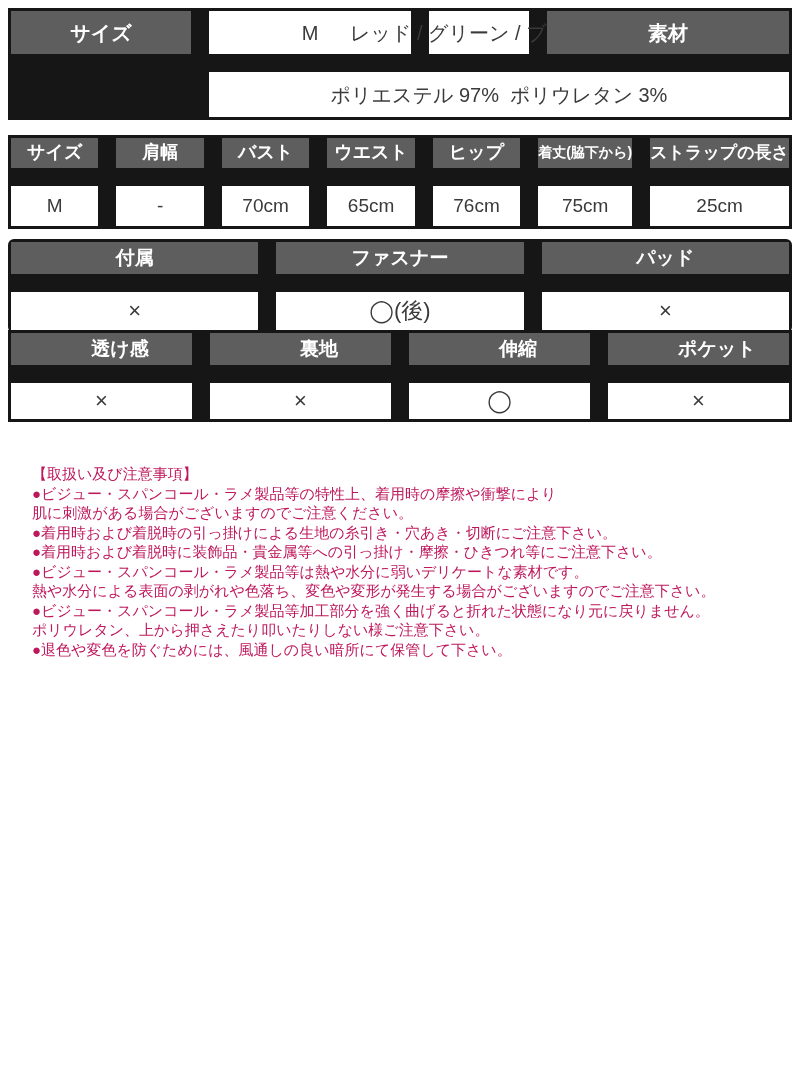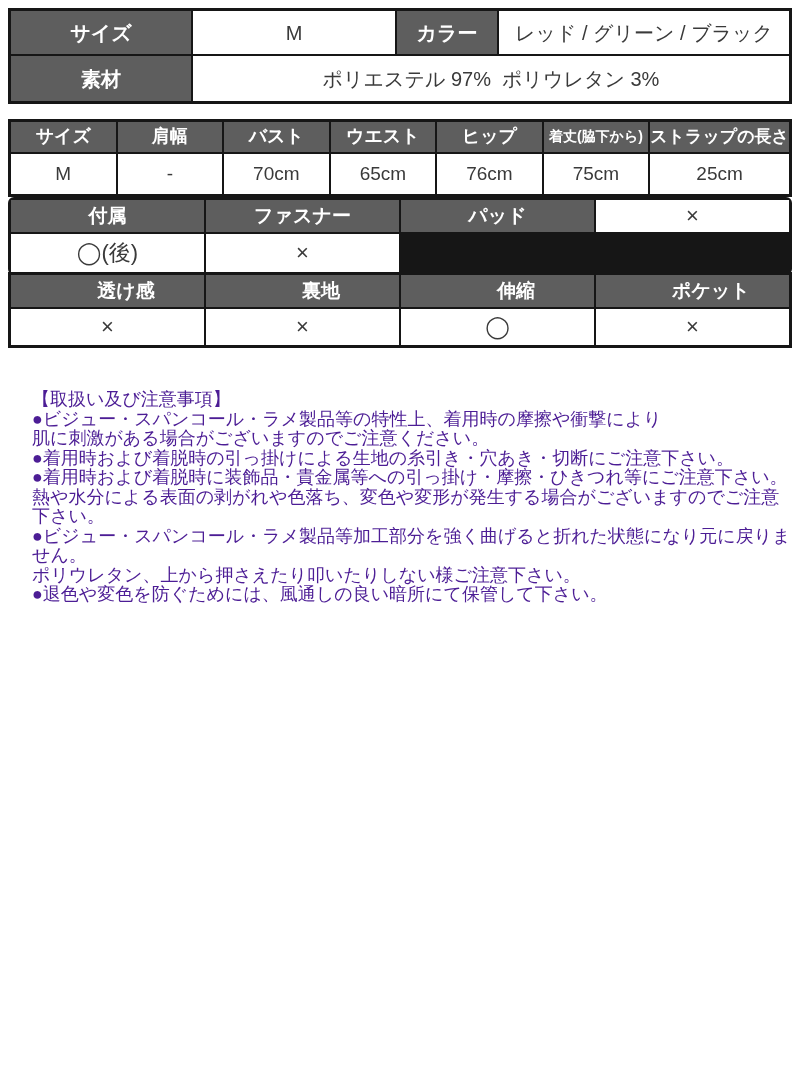--- a/index.html
+++ b/index.html
@@ -3,61 +3,60 @@
 <meta charset="utf-8">
 <style>
   html,body{margin:0;padding:0;}
   body{
     width:800px;height:1067px;background:#ffffff;
     font-family:"Liberation Sans","DejaVu Sans",sans-serif;
     color:#333333;position:relative;overflow:hidden;
   }
   .page{position:absolute;left:8px;top:8px;width:784px;}
   .grid{
-    display:grid;background:#161616;padding:3px;gap:2px;
+    display:grid;background:#161616;padding:3px;gap:18px;
     box-sizing:border-box;width:784px;
   }
   .cell{
     display:flex;align-items:center;justify-content:center;
     background:#ffffff;color:#3a3a3a;text-align:center;
     white-space:pre;line-height:1.1;
   }
   .cell.hd{background:#5e5e5e;color:#ffffff;font-weight:bold;}
   
   #t1{grid-template-columns:180px 202px 100px 1fr;grid-template-rows:43px 45px;}
   #t1 .v{font-size:20px;}
   #t1 .hd{font-size:20px;}
   #t1 .span3{grid-column:2 / 5;}
   
   #t2{grid-template-columns:repeat(7,1fr);grid-template-rows:30px 40px;margin-top:15px;}
   #t2 .hd{font-size:18px;}
   #t2 .hd.small{font-size:14px;}
   #t2 .hd.xsmall{font-size:17px;}
   #t2 .v{font-size:19px;}
   
-  #t3{grid-template-columns:repeat(4,1fr);grid-template-rows:32px 38px;margin-top:0;border-radius:6px;}
+  #t3{grid-template-columns:repeat(3,1fr);grid-template-rows:32px 38px;margin-top:10px;border-radius:6px;}
   #t3 .hd{font-size:19px;}
   #t3 .v{font-size:22px;}
   
   #t4{grid-template-columns:repeat(4,1fr);grid-template-rows:32px 36px;margin-top:-3px;}
   #t4 .hd{font-size:19px;padding-left:37px;}
   #t4 .v{font-size:22px;}
   
-  .notes{margin:42px 0 0 24px;font-size:18px;line-height:19.5px;color:#4c1d95;}
+  .notes{margin:42px 0 0 24px;font-size:15px;line-height:19.5px;color:#be185d;}
   .notes div{white-space:pre-wrap;}
 </style>
 </head>
 <body>
 
 <div class="page">
 
   <div class="grid" id="t1">
     <div class="cell hd">サイズ</div>
     <div class="cell v">M</div>
-    <div class="cell hd">カラー</div>
     <div class="cell v">レッド / グリーン / ブラック</div>
     <div class="cell hd">素材</div>
     <div class="cell v span3">ポリエステル 97%  ポリウレタン 3%</div>
   </div>
 
   <div class="grid" id="t2">
     <div class="cell hd">サイズ</div>
     <div class="cell hd">肩幅</div>
     <div class="cell hd">バスト</div>
     <div class="cell hd">ウエスト</div>
@@ -92,19 +91,20 @@
     <div class="cell v">◯</div>
     <div class="cell v">×</div>
   </div>
 
   <div class="notes">
     <div>【取扱い及び注意事項】</div>
     <div>●ビジュー・スパンコール・ラメ製品等の特性上、着用時の摩擦や衝撃により</div>
     <div>肌に刺激がある場合がございますのでご注意ください。</div>
     <div>●着用時および着脱時の引っ掛けによる生地の糸引き・穴あき・切断にご注意下さい。</div>
     <div>●着用時および着脱時に装飾品・貴金属等への引っ掛け・摩擦・ひきつれ等にご注意下さい。</div>
+    <div>●ビジュー・スパンコール・ラメ製品等は熱や水分に弱いデリケートな素材です。</div>
     <div>熱や水分による表面の剥がれや色落ち、変色や変形が発生する場合がございますのでご注意下さい。</div>
     <div>●ビジュー・スパンコール・ラメ製品等加工部分を強く曲げると折れた状態になり元に戻りません。</div>
     <div>ポリウレタン、上から押さえたり叩いたりしない様ご注意下さい。</div>
     <div>●退色や変色を防ぐためには、風通しの良い暗所にて保管して下さい。</div>
   </div>
 
 </div>
 
 </body></html>

